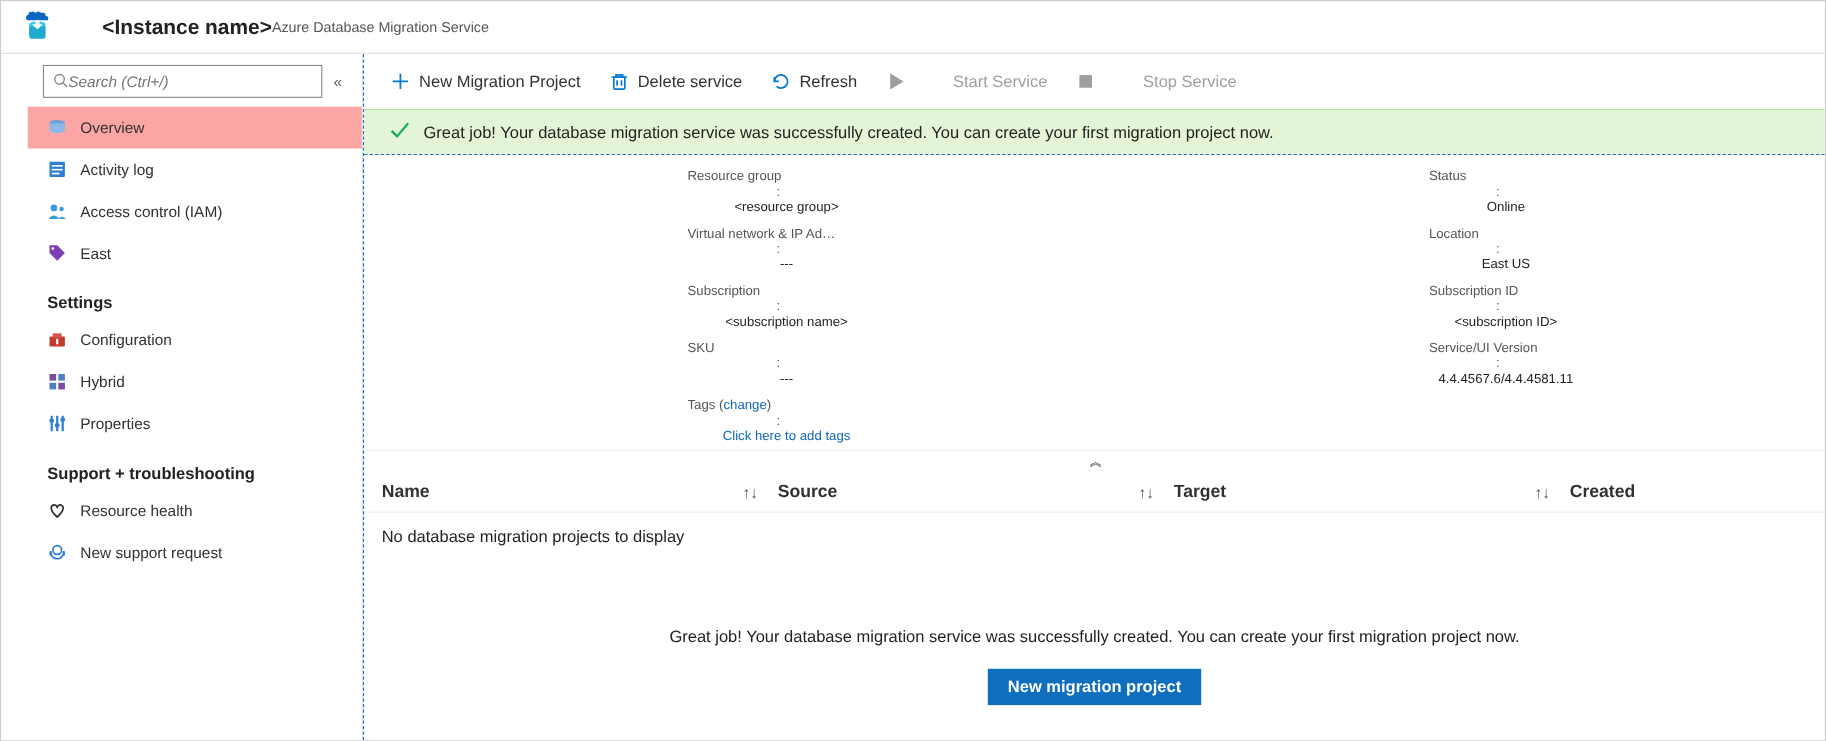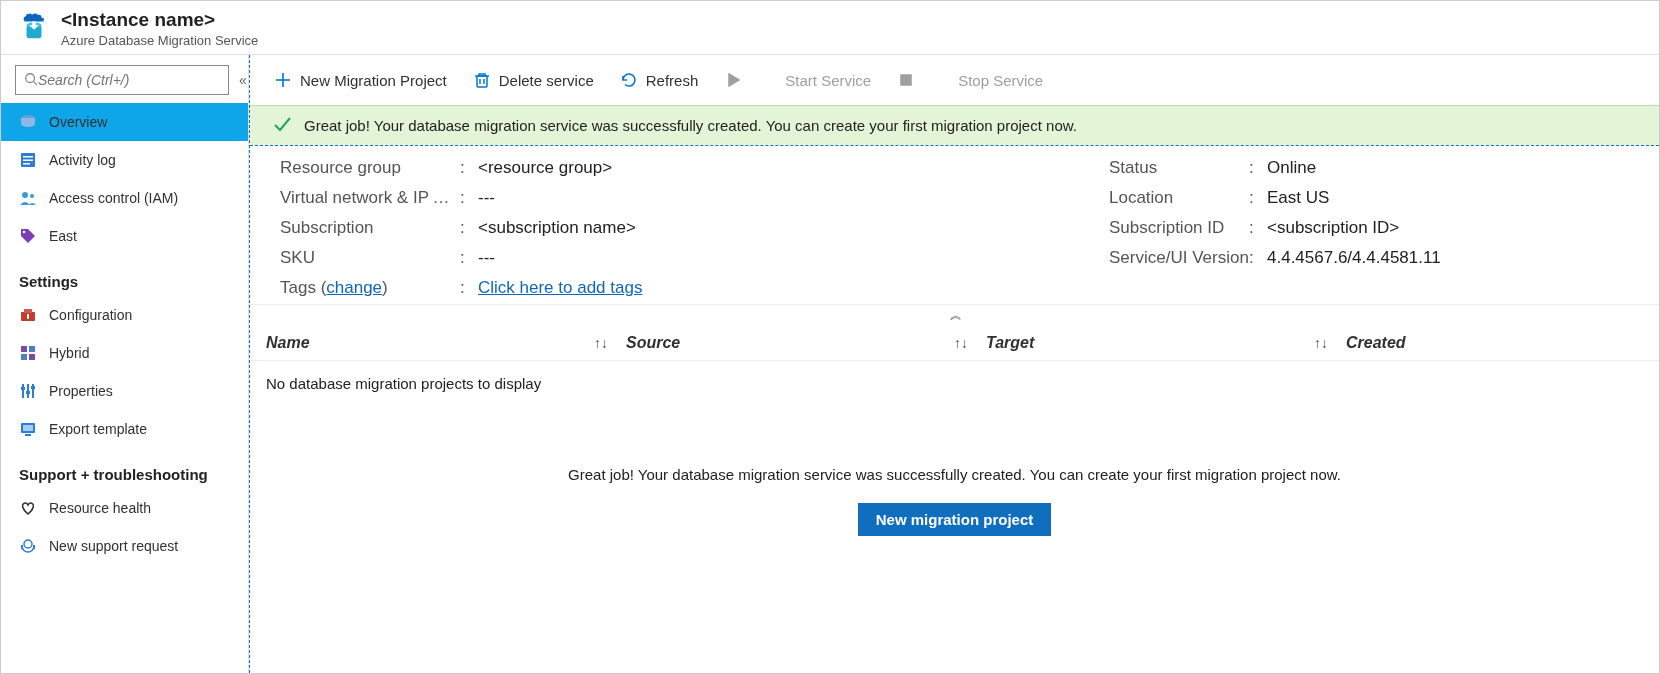--- a/index.html
+++ b/index.html
@@ -19,52 +19,53 @@
   }
   
   .page-header {
     display: flex;
     align-items: center;
     gap: 12px;
     padding: 8px 12px 6px 18px;
     border-bottom: 1px solid #e0e0e0;
   }
   .page-header .res-icon svg { width: 30px; height: 30px; }
-  .page-header .titles { display:flex; flex-direction:column; }
+  .page-header .titles { display:flex; flex-direction:row;margin-left:32px; }
   .page-header .title { font-size: 19px; font-weight: 700; color:#222; }
   .page-header .subtitle { font-size: 13px; color:#555; margin-top:2px;}
   
   .body-row { flex:1; display:flex; overflow:hidden; }
   
   .sidebar {
-    width: 248px;
+    width: 305px;
     border-right: 1px solid #e0e0e0;
     padding: 10px 0 0 0;
     overflow:auto;
+    margin-left:24px;
   }
   .search-row { display:flex; align-items:center; padding: 0 14px 8px 14px; gap:6px;}
   .search-box {
     flex:1;
     display:flex; align-items:center;
     border:1px solid #8a8886;
     height:30px;
     padding:0 8px;
     color:#605e5c;
   }
   .search-box input {
     border:none; outline:none; flex:1; font-size:14px; font-style:italic; color:#605e5c;
   }
   .collapse-btn { cursor:pointer; color:#605e5c; font-size:14px; padding:4px;}
   .side-item {
     display:flex; align-items:center; gap:12px;
     height:38px; padding:0 18px;
     cursor:pointer;
     color:#323130;
   }
-  .side-item.active { background:#0ea5e9; }
+  .side-item.active { background:#fca5a5; }
   .side-item .ic { width:18px; height:18px; display:flex; align-items:center; justify-content:center;}
   .side-section-title {
     padding:18px 18px 6px 18px;
     font-weight:600;
     font-size:15px;
     color:#222;
   }
   
   .main { flex:1; display:flex; flex-direction:column; overflow:hidden; border-left:1px dashed #1b6ec2;}
   .toolbar {
@@ -94,33 +95,32 @@
     font-size:15px;
   }
   .success-banner .check { color:#1aaa55; }
   .props {
     display:flex;
     padding:12px 30px 6px 30px;
     gap:40px;
     border-bottom:1px solid #eee;
   }
   .props-col { flex:1; display:flex; flex-direction:column; gap:10px; }
-  .prop-row { display:flex; align-items:center; font-size:17px;}
+  .prop-row { display:flex; align-items:center; font-size:12px;flex-direction:column;}
   .prop-label { width:180px; color:#555; overflow:hidden; text-overflow:ellipsis; white-space:nowrap;}
   .prop-colon { width:18px; color:#555;}
   .prop-value { color:#222;}
-  .prop-value.link { color:#1067b8; cursor:pointer;text-decoration:underline;}
+  .prop-value.link { color:#1067b8; cursor:pointer;}
   .collapse-caret { text-align:center; color:#555; font-size:12px; padding:2px 0; letter-spacing:-3px;}
   .table-head {
     display:flex; align-items:center;
     padding:8px 16px;
     font-weight:700;
     font-size:16px;
     border-bottom:1px solid #eee;
-    font-style:italic;
   }
   .col-name { flex:0 0 360px; display:flex; align-items:center; justify-content:space-between; padding-right:18px;}
   .col-source { flex:0 0 360px; display:flex; align-items:center; justify-content:space-between; padding-right:18px;}
   .col-target { flex:0 0 360px; display:flex; align-items:center; justify-content:space-between; padding-right:18px;}
   .col-created { flex:1; }
   .sort-ic { font-weight:400; font-size:14px; color:#555; cursor:pointer;}
   .empty-row { padding:14px 16px; font-size:15px; color:#222;}
   .cta-block {
     text-align:center;
     padding:60px 40px 0 40px;
@@ -239,30 +239,20 @@
               <rect x="3" y="2" width="2" height="14"></rect>
               <rect x="8" y="2" width="2" height="14"></rect>
               <rect x="13" y="2" width="2" height="14"></rect>
               <rect x="2" y="5" width="4" height="3"></rect>
               <rect x="7" y="9" width="4" height="3"></rect>
               <rect x="12" y="4" width="4" height="3"></rect>
             </svg>
         </span>
         <span>Properties</span>
       </div>
-      <div class="side-item">
-        <span class="ic">
-          <svg viewBox="0 0 18 18">
-              <rect x="2" y="3" width="14" height="10" rx="1" fill="#2d7cd6"></rect>
-              <rect x="4" y="5" width="10" height="6" fill="#a8cdef"></rect>
-              <rect x="6" y="14" width="6" height="2" fill="#2d7cd6"></rect>
-            </svg>
-        </span>
-        <span>Export template</span>
-      </div>
 
       <div class="side-section-title">Support + troubleshooting</div>
 
       <div class="side-item">
         <span class="ic">
           <svg viewBox="0 0 18 18" fill="none" stroke="#323130" stroke-width="1.5">
               <path d="M9 15 C3 10 2 5 6 4 C8 3.5 9 6 9 6 C9 6 10 3.5 12 4 C16 5 15 10 9 15 Z"></path>
             </svg>
         </span>
         <span>Resource health</span>

